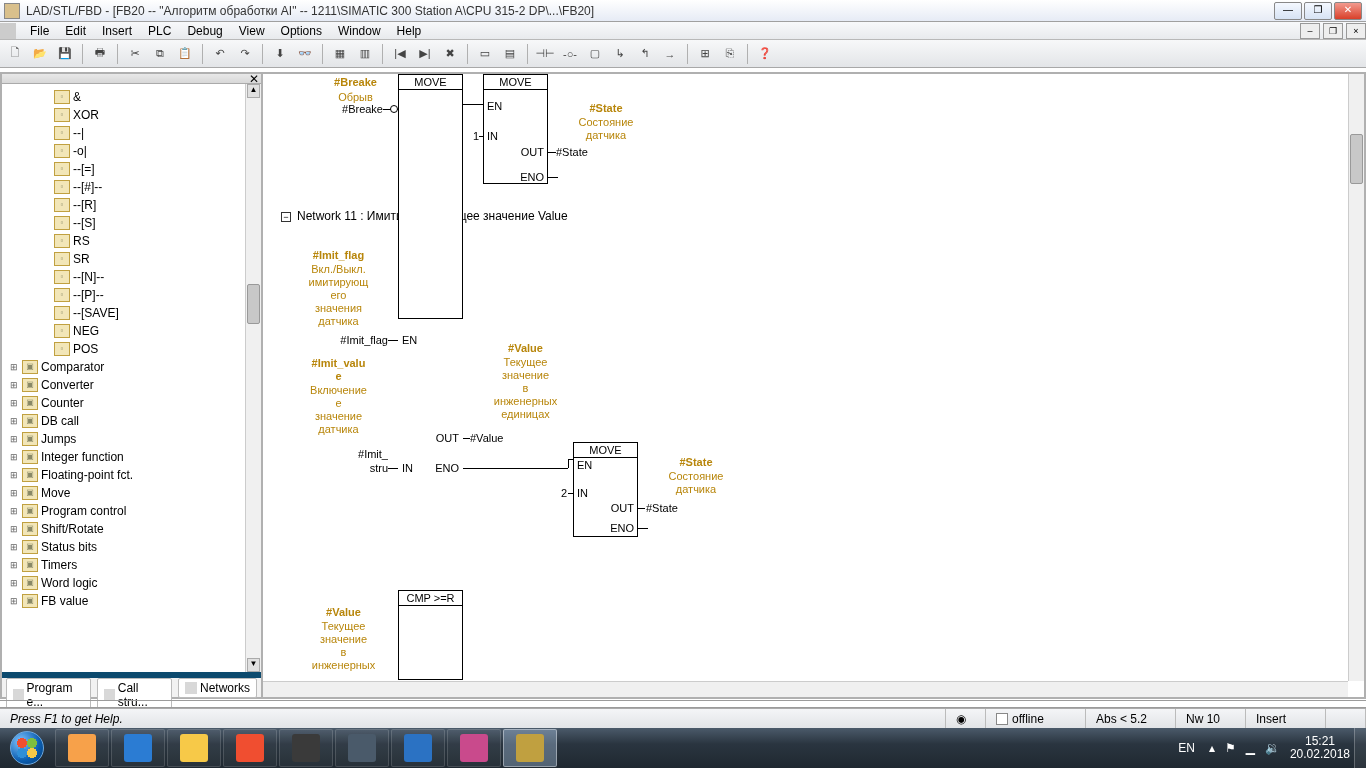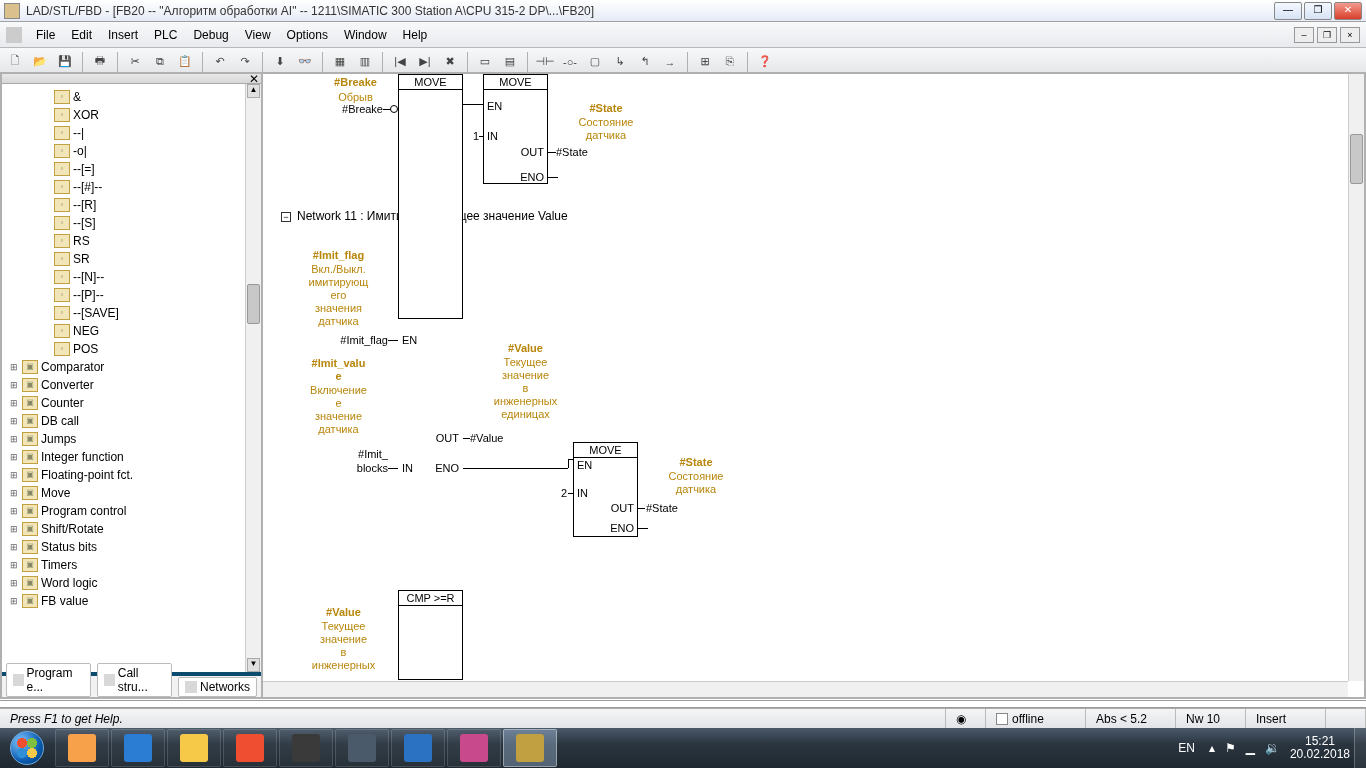--- a/index.html
+++ b/index.html
@@ -7,21 +7,21 @@
 
 
 .titlebar { height:22px; background:linear-gradient(#fff,#e6ebf5); border-bottom:1px solid #a0a0a0; display:flex; align-items:center; padding:0 4px; }
 .titlebar .app-icon { width:16px; height:16px; background:#d9c08c; border:1px solid #888; margin-right:6px; }
 .titlebar .title { flex:1; font-size:12px; color:#333; }
 .titlebar .winbtns { display:flex; gap:2px; }
 .titlebar .winbtn { width:28px; height:18px; border:1px solid #888; border-radius:2px; background:linear-gradient(#f4f8ff,#d7e3f4); text-align:center; line-height:14px; font-size:10px; }
 .titlebar .winbtn.close { background:linear-gradient(#f29a8e,#d9402a); color:#fff; }
 
 
-.menubar { height:26px; background:linear-gradient(#f8f9fb,#e8eaed); border-bottom:1px solid #b8b8b8; display:flex; align-items:center; padding:0 6px; }
+.menubar { height:18px; background:linear-gradient(#f8f9fb,#e8eaed); border-bottom:1px solid #b8b8b8; display:flex; align-items:center; padding:0 0; }
 .menubar .sys-icon { width:16px; height:16px; background:#ccc; margin-right:6px; }
 .menubar .menu-item { padding:0 8px; line-height:22px; cursor:default; }
 .menubar .right-btns { margin-left:auto; display:flex; }
 .menubar .rb { width:20px; height:16px; border:1px solid #999; margin-left:3px; background:#eee; font-size:9px; text-align:center; line-height:14px; }
 
 
 .toolbar { height:28px; background:linear-gradient(#f7f8f9,#e3e5e8); border-bottom:1px solid #a8a8a8; display:flex; align-items:center; padding:0 4px; gap:3px; }
 .tbtn { width:22px; height:22px; border:1px solid transparent; display:flex; align-items:center; justify-content:center; font-size:11px; color:#444; }
 .tsep { width:1px; height:20px; background:#b0b0b0; margin:0 3px; }
 
@@ -35,21 +35,21 @@
 .tree-row { display:flex; align-items:center; height:18px; padding-left:6px; }
 .tree-row .exp { width:12px; color:#666; font-size:9px; }
 .tree-row .tic { width:16px; height:14px; background:#f2e6b8; border:1px solid #c0a040; margin-right:3px; font-size:8px; text-align:center; line-height:12px; color:#886; }
 .tree-row.nested { padding-left:38px; }
 .tree-row.nested .tic { background:#f2e6b8; }
 .lp-tree .scrollbar { position:absolute; right:0; top:0; bottom:0; width:16px; background:#f0f0f0; border-left:1px solid #ccc; }
 .lp-tree .scrollbar .thumb { position:absolute; left:1px; right:1px; top:200px; height:40px; background:#c8c8c8; border:1px solid #999; border-radius:2px; }
 .lp-tree .scrollbar .arr { position:absolute; left:1px; right:1px; height:14px; background:#e0e0e0; border:1px solid #aaa; font-size:8px; text-align:center; }
 .lp-desc { height:32px; border-top:1px solid #aaa; padding:2px 4px; background:#fff; display:flex; align-items:flex-start; position:relative; }
 .lp-desc .pin { position:absolute; right:2px; top:0; font-size:10px; }
-.lp-tabs { height:25px; border-top:4px solid #0c4a6e; display:flex; align-items:flex-end; background:#f2f2f2; padding:0 4px; gap:6px; }
+.lp-tabs { height:25px; border-top:6px solid #0c4a6e; display:flex; align-items:flex-start; background:#f2f2f2; padding:0 4px; gap:6px; }
 .lp-tab { display:flex; align-items:center; gap:3px; padding:2px 6px; background:#fff; border:1px solid #bbb; border-radius:2px; font-size:11px; }
 .lp-tab .ic { width:12px; height:12px; background:#d8d8d8; }
 
 
 .editor { flex:1; background:#fff; border:2px solid #b0b0b0; border-left:none; position:relative; overflow:hidden; }
 .editor .vscroll { position:absolute; right:0; top:0; bottom:16px; width:16px; background:#f0f0f0; border-left:1px solid #ccc; }
 .editor .vscroll .thumb { position:absolute; left:1px; right:1px; top:60px; height:50px; background:#c8c8c8; border:1px solid #999; border-radius:2px; }
 .editor .hscroll { position:absolute; left:0; right:16px; bottom:0; height:16px; background:#f0f0f0; border-top:1px solid #ccc; }
 .canvas { position:absolute; left:0; top:0; right:16px; bottom:16px; font-family:'Courier New',monospace; font-size:12px; }
 
@@ -392,21 +392,21 @@
       <div class="sig" style="left:35px; top:260px; width:90px; text-align:right">#Imit_flag</div>
       <div class="wire wireH" style="left:125px; top:266px; width:10px"></div>
 
       <div class="sig gold" style="left:28px; top:283px; width:95px; text-align:center">#Imit_valu</div>
       <div class="sig gold" style="left:28px; top:296px; width:95px; text-align:center">e</div>
       <div class="sig goldn" style="left:28px; top:310px; width:95px; text-align:center">Включение</div>
       <div class="sig goldn" style="left:28px; top:323px; width:95px; text-align:center">е</div>
       <div class="sig goldn" style="left:28px; top:336px; width:95px; text-align:center">значение</div>
       <div class="sig goldn" style="left:28px; top:349px; width:95px; text-align:center">датчика</div>
       <div class="sig" style="left:60px; top:374px; width:65px; text-align:right">#Imit_</div>
-      <div class="sig" style="left:60px; top:388px; width:65px; text-align:right">blocks</div>
+      <div class="sig" style="left:60px; top:388px; width:65px; text-align:right">stru</div>
       <div class="wire wireH" style="left:125px; top:394px; width:10px"></div>
 
       <div class="sig gold" style="left:215px; top:268px; width:95px; text-align:center">#Value</div>
       <div class="sig goldn" style="left:215px; top:282px; width:95px; text-align:center">Текущее</div>
       <div class="sig goldn" style="left:215px; top:295px; width:95px; text-align:center">значение</div>
       <div class="sig goldn" style="left:215px; top:308px; width:95px; text-align:center">в</div>
       <div class="sig goldn" style="left:215px; top:321px; width:95px; text-align:center">инженерных</div>
       <div class="sig goldn" style="left:215px; top:334px; width:95px; text-align:center">единицах</div>
       <div class="wire wireH" style="left:200px; top:364px; width:7px"></div>
       <div class="sig" style="left:207px; top:358px">#Value</div>

